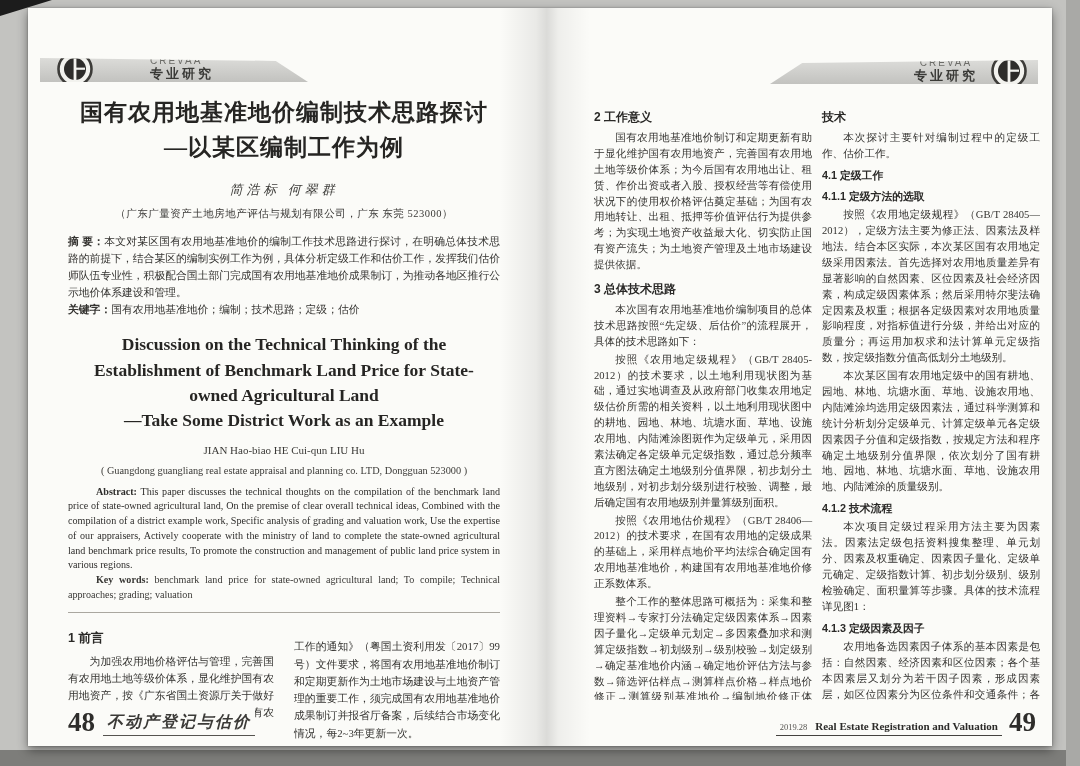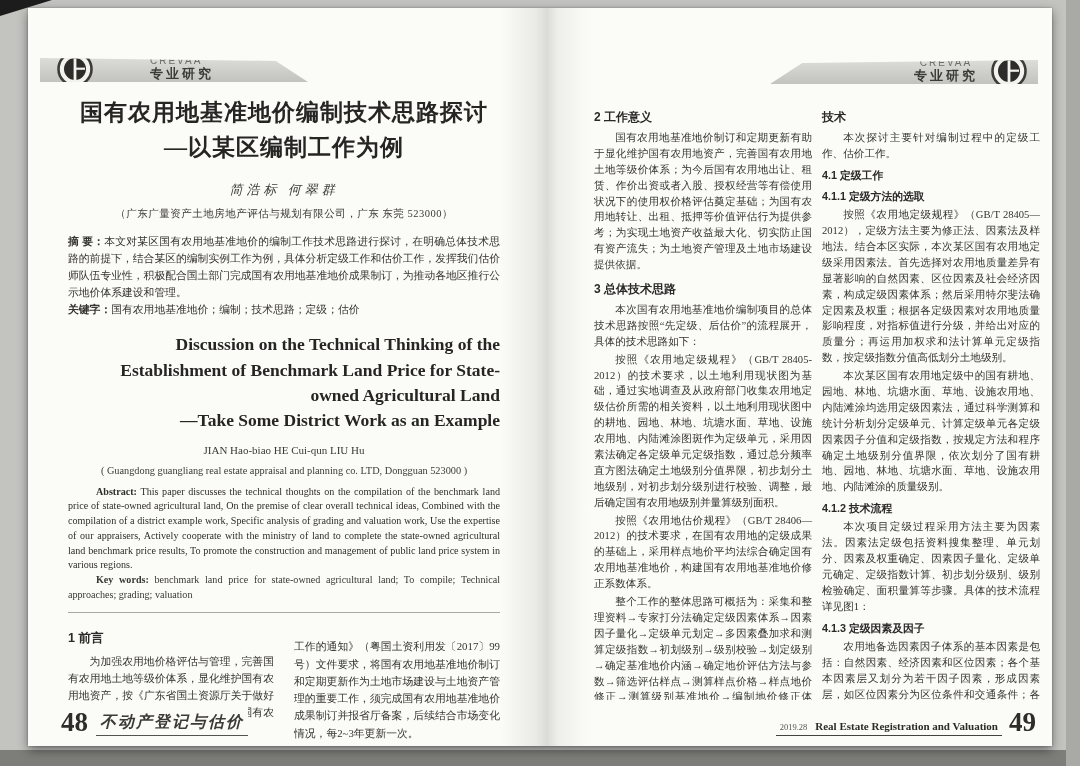--- a/index.html
+++ b/index.html
@@ -41,32 +41,32 @@
   .badge-label{font-size:13px;font-weight:bold;color:#3a3a37;font-family:"Liberation Sans",sans-serif;letter-spacing:3px;}
 
   
   .lp-content{padding:88px 40px 0;}
   .title-cn{font-size:23px;font-weight:bold;text-align:center;line-height:1.5;letter-spacing:1px;color:#262523;}
   .authors-cn{margin-top:16px;text-align:center;font-size:13px;font-style:italic;letter-spacing:4px;color:#3c3b38;}
   .affil-cn{margin-top:8px;text-align:center;font-size:10.5px;color:#3a3936;letter-spacing:.5px;}
   .abs-cn{margin-top:12px;font-size:10.8px;line-height:1.58;text-align:justify;color:#343330;}
   .abs-cn .lbl,.kw-cn .lbl{font-weight:bold;font-family:"Liberation Sans",sans-serif;}
   .kw-cn{font-size:10.8px;line-height:1.58;text-align:justify;color:#343330;}
-  .title-en{margin-top:14px;font-size:17.5px;font-weight:bold;text-align:right;line-height:1.45;color:#262523;}
+  .title-en{margin-top:14px;font-size:17.5px;font-weight:bold;text-align:center;line-height:1.45;color:#262523;}
   .authors-en{margin-top:10px;text-align:center;font-size:11px;color:#3a3936;}
   .affil-en{margin-top:9px;text-align:center;font-size:10.3px;color:#3a3936;font-family:Liberation Serif, serif;}
   .abs-en{margin-top:9px;font-size:10.1px;line-height:1.46;text-align:justify;color:#38373
 4;}
   .abs-en .lbl,.kw-en .lbl{font-weight:bold;margin-left:28px;}
   .kw-en{font-size:10.1px;line-height:1.46;text-align:justify;color:#383734;}
   .sec1{margin-top:9px;border-top:1px solid #aaa7a0;padding-top:15px;display:flex;gap:20px;}
   .sec1 .col{flex:1;font-size:10.8px;line-height:1.6;text-align:justify;color:#343330;}
   .h-cn{font-family:"Liberation Sans",sans-serif;font-weight:bold;font-size:12.5px;color:#2a2927;margin:0 0 5px;}
   .indent{text-indent:2em;margin:0;}
-  .lp-footer{position:absolute;left:33px;bottom:10px;background:#fbfbf8;display:flex;align-items:flex-end;gap:8px;padding-top:3px;}
+  .lp-footer{position:absolute;left:40px;bottom:10px;background:#fbfbf8;display:flex;align-items:flex-end;gap:8px;padding-top:3px;}
   .lp-footer .pnum{font-size:27px;font-weight:bold;line-height:1;}
   .lp-footer .jname{font-size:16px;font-style:italic;font-weight:bold;border-bottom:1px solid #55534f;padding:0 4px 2px;letter-spacing:2px;color:#3b3a37;}
 
   
   .rp-cols{position:absolute;top:100px;left:54px;right:12px;bottom:46px;display:flex;gap:10px;overflow:hidden;justify-content:center;}
   .rp-col{flex:1;font-size:10.6px;line-height:1.5;text-align:justify;color:#343330;}
   .rp-col .h-cn{font-size:12px;margin:7px 0 4px;}
   .rp-col .h-sub{font-size:10.8px;margin:5px 0 3px;}
   .rp-col p{margin:0 0 2px;}
   .rp-footer{position:absolute;right:16px;bottom:10px;background:#fbfbf8;display:flex;align-items:flex-end;gap:7px;padding-top:3px;}

